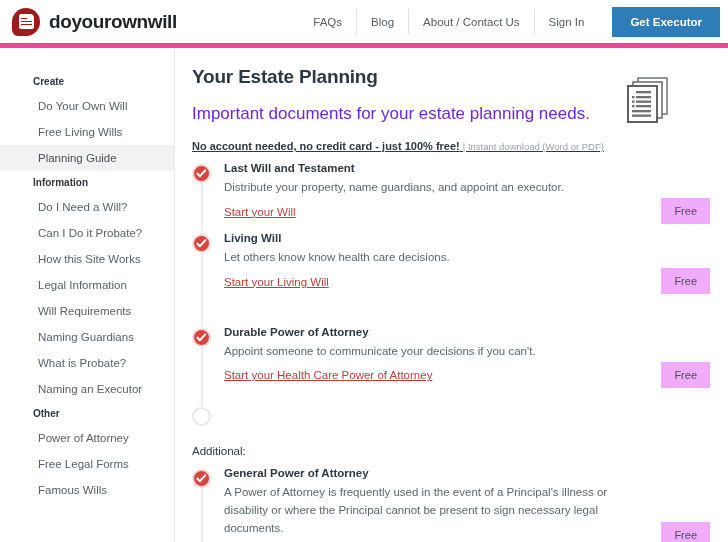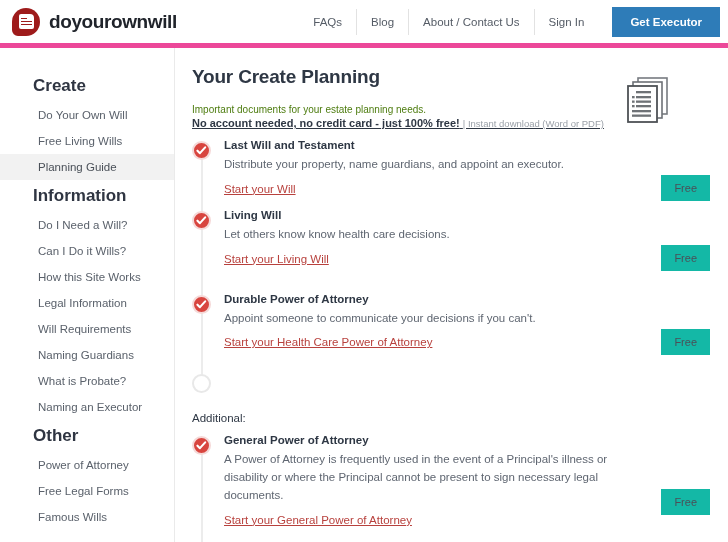--- a/index.html
+++ b/index.html
@@ -61,38 +61,38 @@
   .wrap { display: flex; height: 494px; }
 
   
   .sidebar {
     width: 175px; flex: 0 0 175px;
     border-right: 1px solid #eaeaea;
     padding-top: 22px;
     background: #ffffff;
   }
   .side-group-title {
-    font-size: 17px; font-weight: bold; color: #2f3542;
+    font-size: 10px; font-weight: bold; color: #2f3542;
     padding: 6px 0 6px 33px;
   }
   .side-item {
     font-size: 11.5px; color: #5a616b;
     padding: 7px 0 7px 38px;
     cursor: pointer;
     white-space: nowrap;
   }
   .side-item.active { background: #f2f2f2; color: #4a5058; }
 
   
   .main { flex: 1; padding: 18px 22px 0 17px; position: relative; }
   .page-title {
     font-size: 19px; font-weight: bold; color: #2e3744;
     letter-spacing: -0.2px; margin-bottom: 16px;
   }
-  .subtitle { font-size: 10px; color: #4d7c0f; margin-bottom: 2px; }
+  .subtitle { font-size: 17px; color: #6d28d9; margin-bottom: 16px; }
   .freeline { font-size: 11px; color: #2e3744; margin-bottom: 10px; text-decoration: underline; }
   .freeline b { font-weight: bold; }
   .freeline span.meta { font-weight: normal; color: #9aa0a8; font-size: 9.5px; }
 
   .docs-icon {
     position: absolute; right: 56px; top: 28px;
     width: 46px; height: 48px;
   }
 
   
@@ -116,21 +116,21 @@
     width: 19px; height: 19px;
   }
   .tl-title { font-size: 11.5px; font-weight: bold; color: #2e3744; margin-bottom: 5px; }
   .tl-desc { font-size: 11.5px; color: #5f6671; line-height: 1.55; max-width: 420px; }
   .tl-link {
     display: inline-block; margin-top: 9px;
     font-size: 11.5px; color: #b8413d; text-decoration: underline; cursor: pointer;
   }
   .badge {
     position: absolute; right: -4px;
-    background: #14b8a6; color: #4a5058;
+    background: #f0abfc; color: #4a5058;
     font-size: 11px; padding: 7px 13px;
     white-space: nowrap;
   }
   .additional-label {
     font-size: 11.5px; font-weight: normal; color: #2e3744;
     margin: 0 0 10px 0;
   }
 </style>
 </head>
 <body>
@@ -162,21 +162,21 @@
 
   <div class="sidebar">
 
     <div class="side-group-title">Create</div>
     <div class="side-item">Do Your Own Will</div>
     <div class="side-item">Free Living Wills</div>
     <div class="side-item active">Planning Guide</div>
 
     <div class="side-group-title">Information</div>
     <div class="side-item">Do I Need a Will?</div>
-    <div class="side-item">Can I Do it Wills?</div>
+    <div class="side-item">Can I Do it Probate?</div>
     <div class="side-item">How this Site Works</div>
     <div class="side-item">Legal Information</div>
     <div class="side-item">Will Requirements</div>
     <div class="side-item">Naming Guardians</div>
     <div class="side-item">What is Probate?</div>
     <div class="side-item">Naming an Executor</div>
 
     <div class="side-group-title">Other</div>
     <div class="side-item">Power of Attorney</div>
     <div class="side-item">Free Legal Forms</div>
@@ -195,21 +195,21 @@
         <rect x="10" y="20" width="15" height="2.3"></rect>
         <rect x="6" y="24.5" width="2.6" height="2.3"></rect>
         <rect x="10" y="24.5" width="15" height="2.3"></rect>
         <rect x="6" y="29" width="2.6" height="2.3"></rect>
         <rect x="10" y="29" width="15" height="2.3"></rect>
         <rect x="6" y="34" width="19" height="2.3"></rect>
         <rect x="6" y="38.5" width="19" height="2.3"></rect>
       </g>
     </svg>
 
-    <div class="page-title">Your Create Planning</div>
+    <div class="page-title">Your Estate Planning</div>
     <div class="subtitle">Important documents for your estate planning needs.</div>
     <div class="freeline">
       <b>No account needed, no credit card - just 100% free!</b>
       <span class="meta">| Instant download (Word or PDF)</span>
     </div>
 
     <div class="timeline">
       <div class="timeline-rail" style="top:6px;height:245px;"></div>
 
       <div class="tl-item" style="margin-bottom:12px;">
@@ -217,21 +217,21 @@
           <svg width="11" height="11" viewBox="0 0 12 12">
               <path d="M1.6 6.2 L4.3 8.9 L10 2.6" stroke="#ffffff" stroke-width="2.3" fill="none" stroke-linecap="round" stroke-linejoin="round"></path>
             </svg>
         </span>
         <div class="tl-title">Last Will and Testament</div>
         <div class="tl-desc">Distribute your property, name guardians, and appoint an executor.</div>
         <a class="tl-link">Start your Will</a>
         <span class="badge" style="top:36px;">Free</span>
       </div>
 
-      <div class="tl-item" style="margin-bottom:26px;">
+      <div class="tl-item" style="margin-bottom:36px;">
         <span class="tl-bullet">
           <svg width="11" height="11" viewBox="0 0 12 12">
               <path d="M1.6 6.2 L4.3 8.9 L10 2.6" stroke="#ffffff" stroke-width="2.3" fill="none" stroke-linecap="round" stroke-linejoin="round"></path>
             </svg>
         </span>
         <div class="tl-title">Living Will</div>
         <div class="tl-desc">Let others know know health care decisions.</div>
         <a class="tl-link">Start your Living Will</a>
         <span class="badge" style="top:36px;">Free</span>
       </div>

